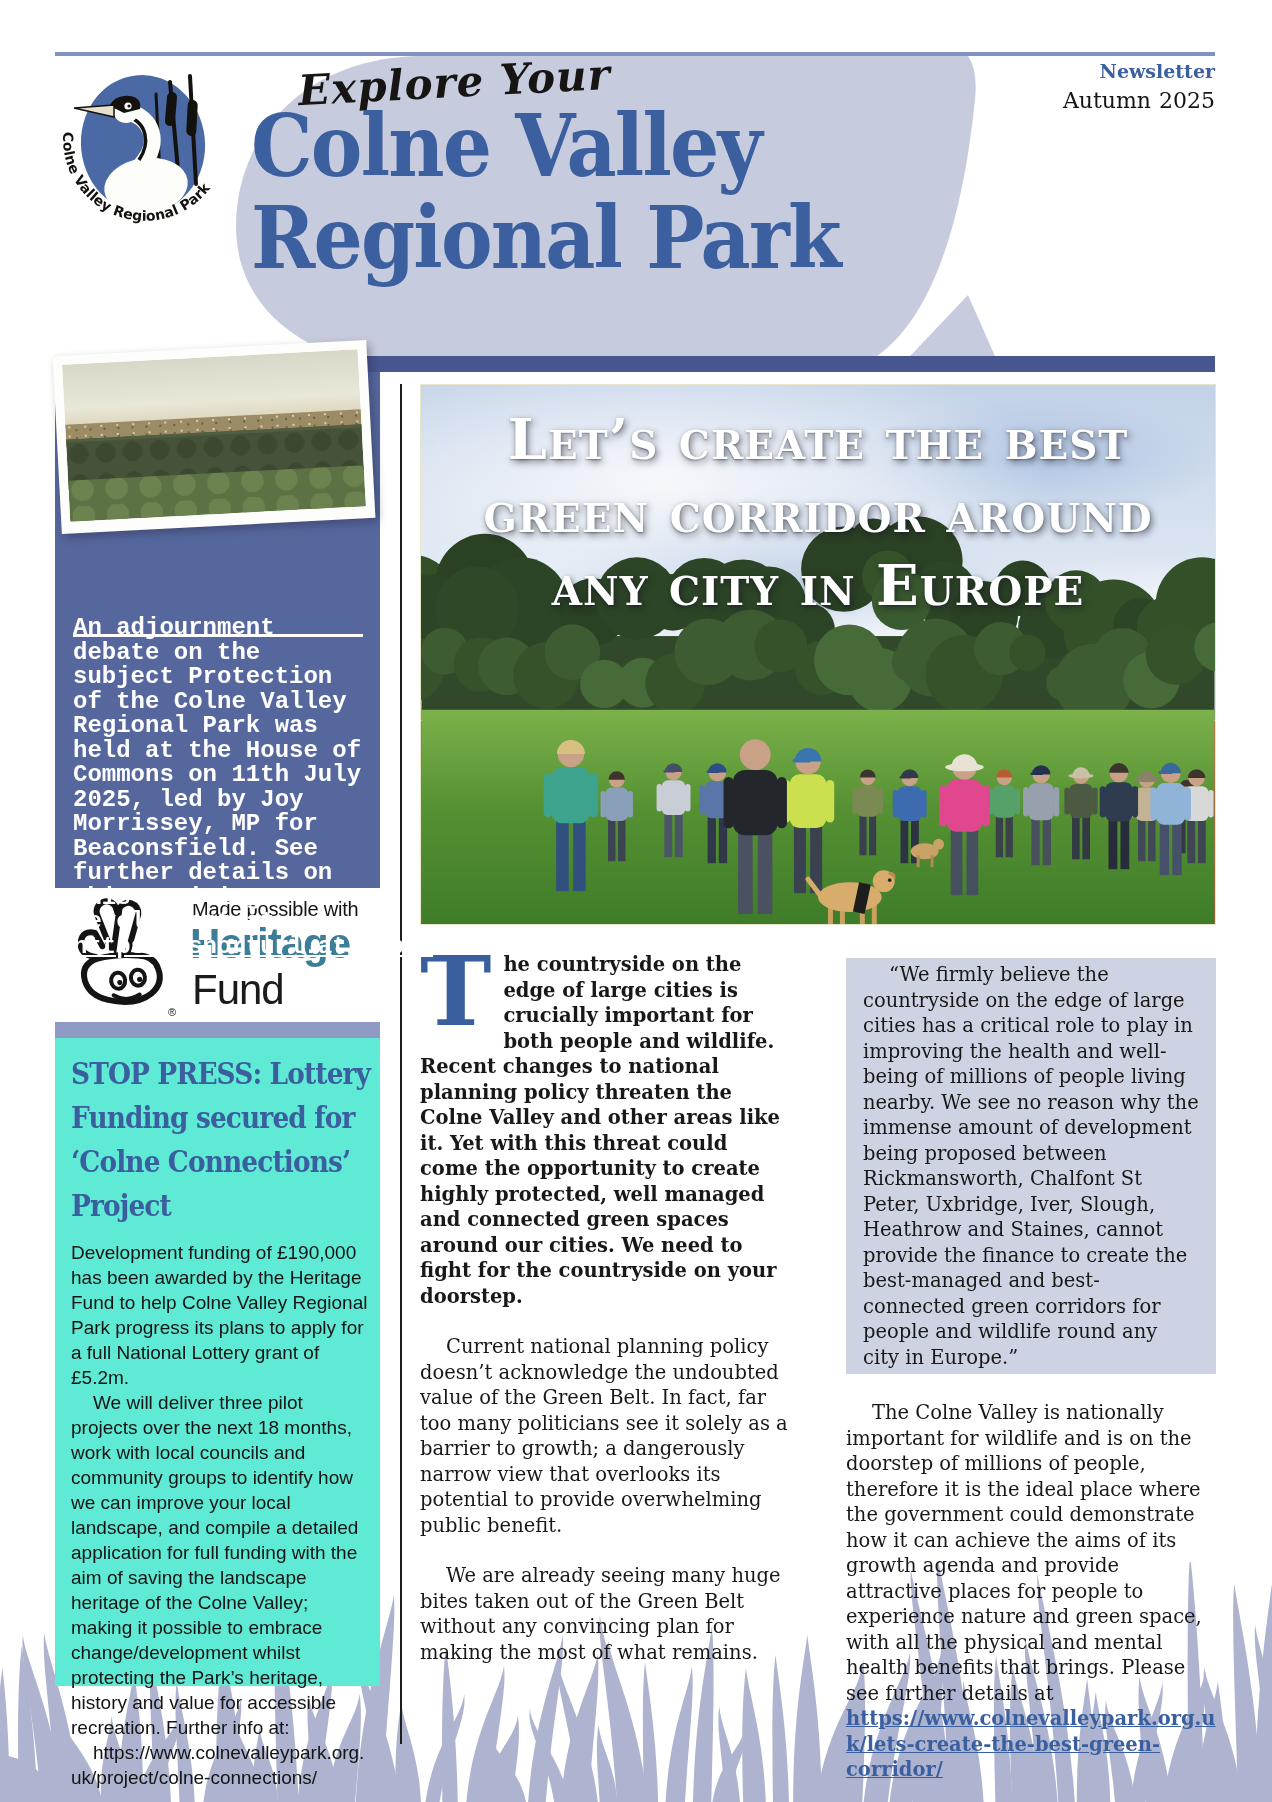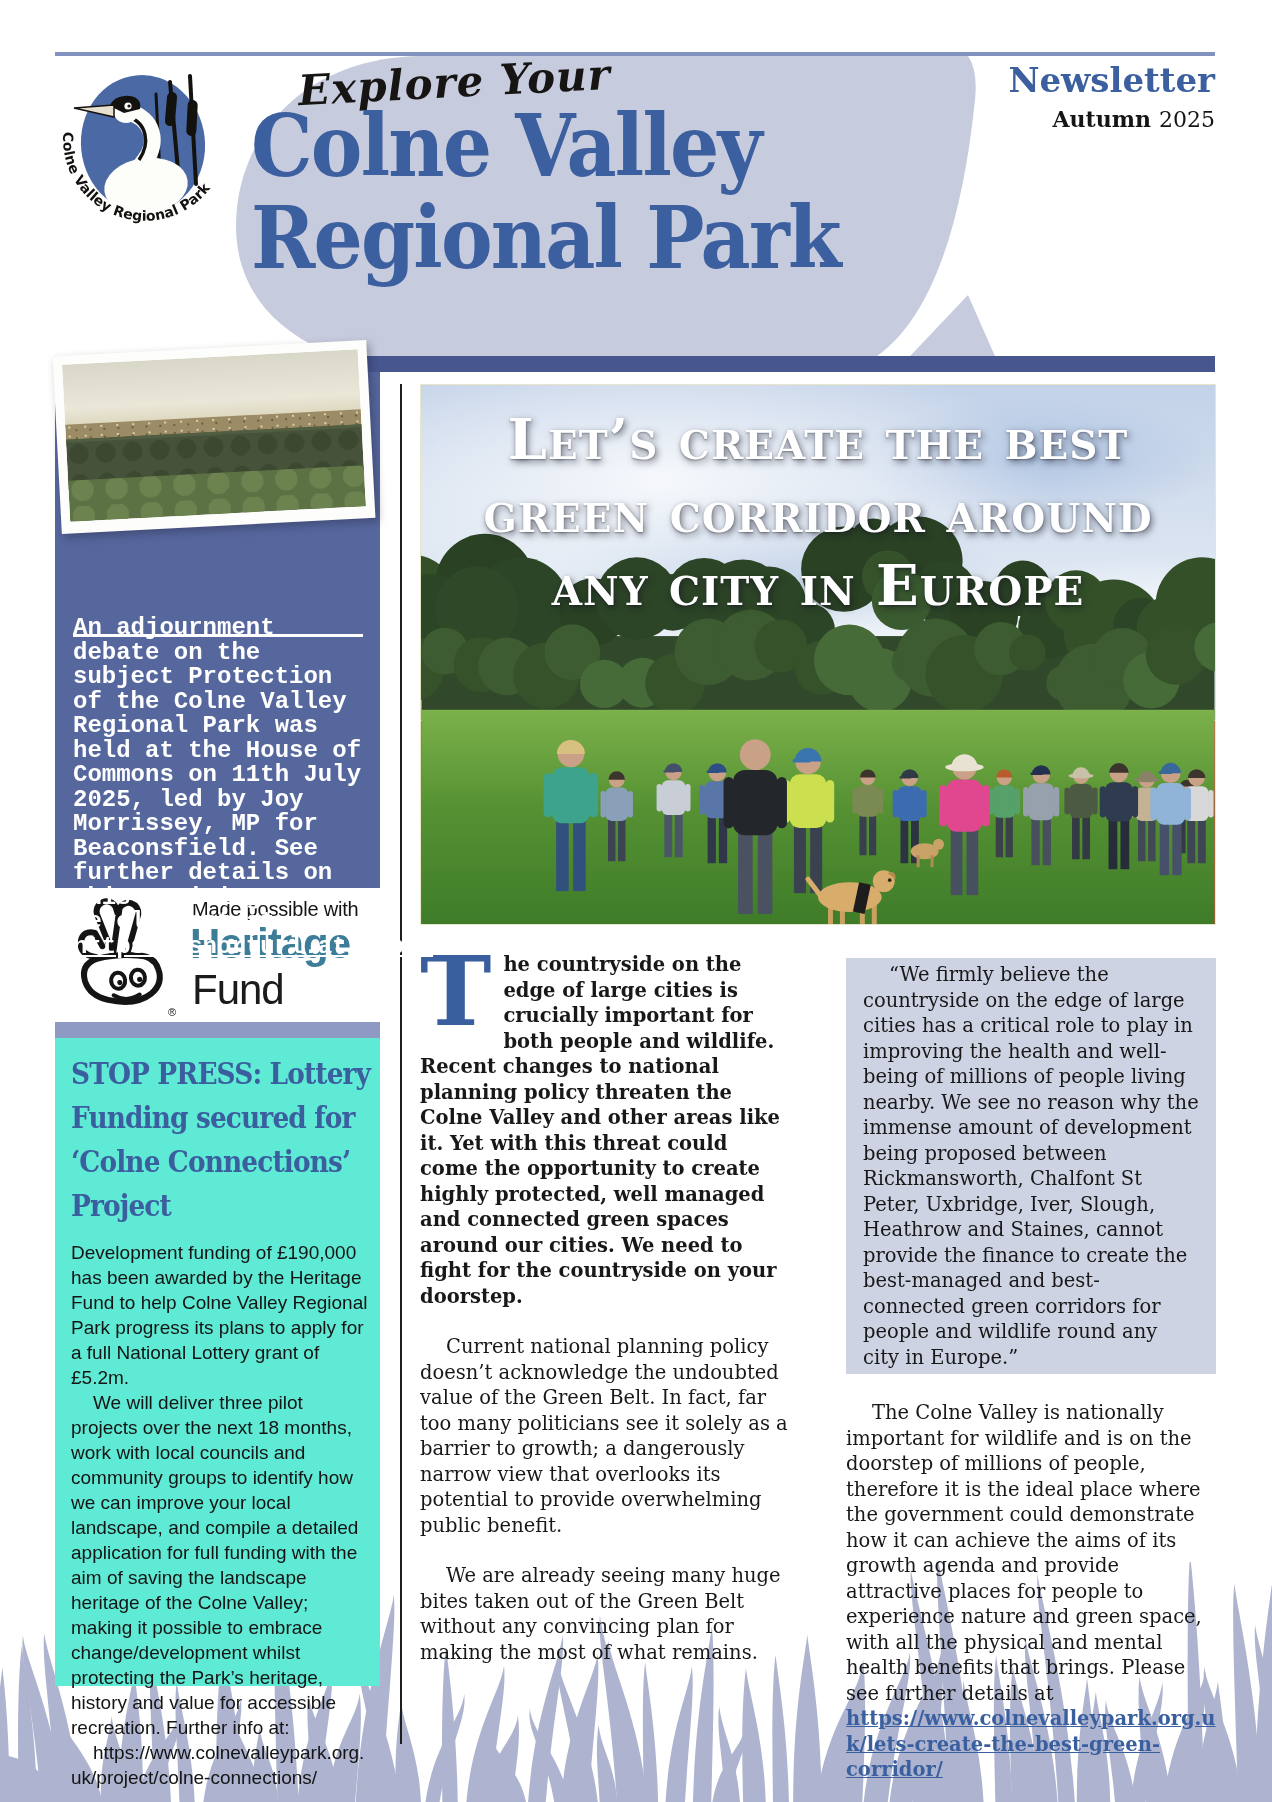--- a/index.html
+++ b/index.html
@@ -11,23 +11,23 @@
   .top-rule{left:55px;top:52px;width:1160px;height:4px;background:#8292c0;z-index:1;}
   .header-blob-svg{left:0;top:0;width:1272px;height:390px;z-index:1;}
   .logo{left:48px;top:64px;width:190px;height:195px;z-index:3;}
   .tagline{left:298px;top:58px;z-index:3;font-family:"DejaVu Serif",serif;font-style:italic;
            font-weight:bold;font-size:42px;color:#171513;transform:rotate(-3deg);letter-spacing:1px;}
   .title{left:251px;top:100px;z-index:3;font-family:"DejaVu Serif",serif;font-weight:bold;
          color:#3b5f9f;}
   .title-in{transform:scaleX(.9);transform-origin:left top;font-size:86px;line-height:92px;
             letter-spacing:-2px;white-space:nowrap;}
   .issue{right:57px;top:60px;z-index:3;text-align:right;}
-  .issue-label{font-family:"DejaVu Serif",serif;font-weight:bold;font-size:34px;color:#3b5f9f;}
+  .issue-label{font-family:"DejaVu Serif",serif;font-weight:bold;font-size:19px;color:#3b5f9f;}
   .issue-date{margin-top:6px;font-family:"DejaVu Serif",serif;font-size:22px;color:#171513;}
-  .issue-date .season{font-weight:bold;margin-right:8px;}
+  .issue-date .season{font-weight:normal;margin-right:8px;}
   .header-bar{left:55px;top:356px;width:1160px;height:16px;background:#47568f;z-index:2;}
 
   
   .debate-panel{left:55px;top:372px;width:325px;height:516px;background:#56679e;z-index:2;}
   .polaroid{left:57px;top:348px;width:314px;height:178px;background:#fdfdfb;z-index:4;
             transform:rotate(-3deg);box-shadow:3px 4px 8px rgba(30,30,50,.35);padding:9px 9px 12px 9px;box-sizing:border-box;}
   .p-photo{position:relative;width:100%;height:100%;overflow:hidden;}
   .p-sky{position:absolute;left:0;top:0;right:0;height:40%;background:linear-gradient(#d9d7c8,#e9e7d8 70%,#ddd6bd);}
   .p-far{position:absolute;left:0;top:38%;right:0;height:14%;background:#9c8c66;
          background-image:radial-gradient(circle 2px at 4px 3px, #d9cfae 60%, rgba(0,0,0,0) 61%),

